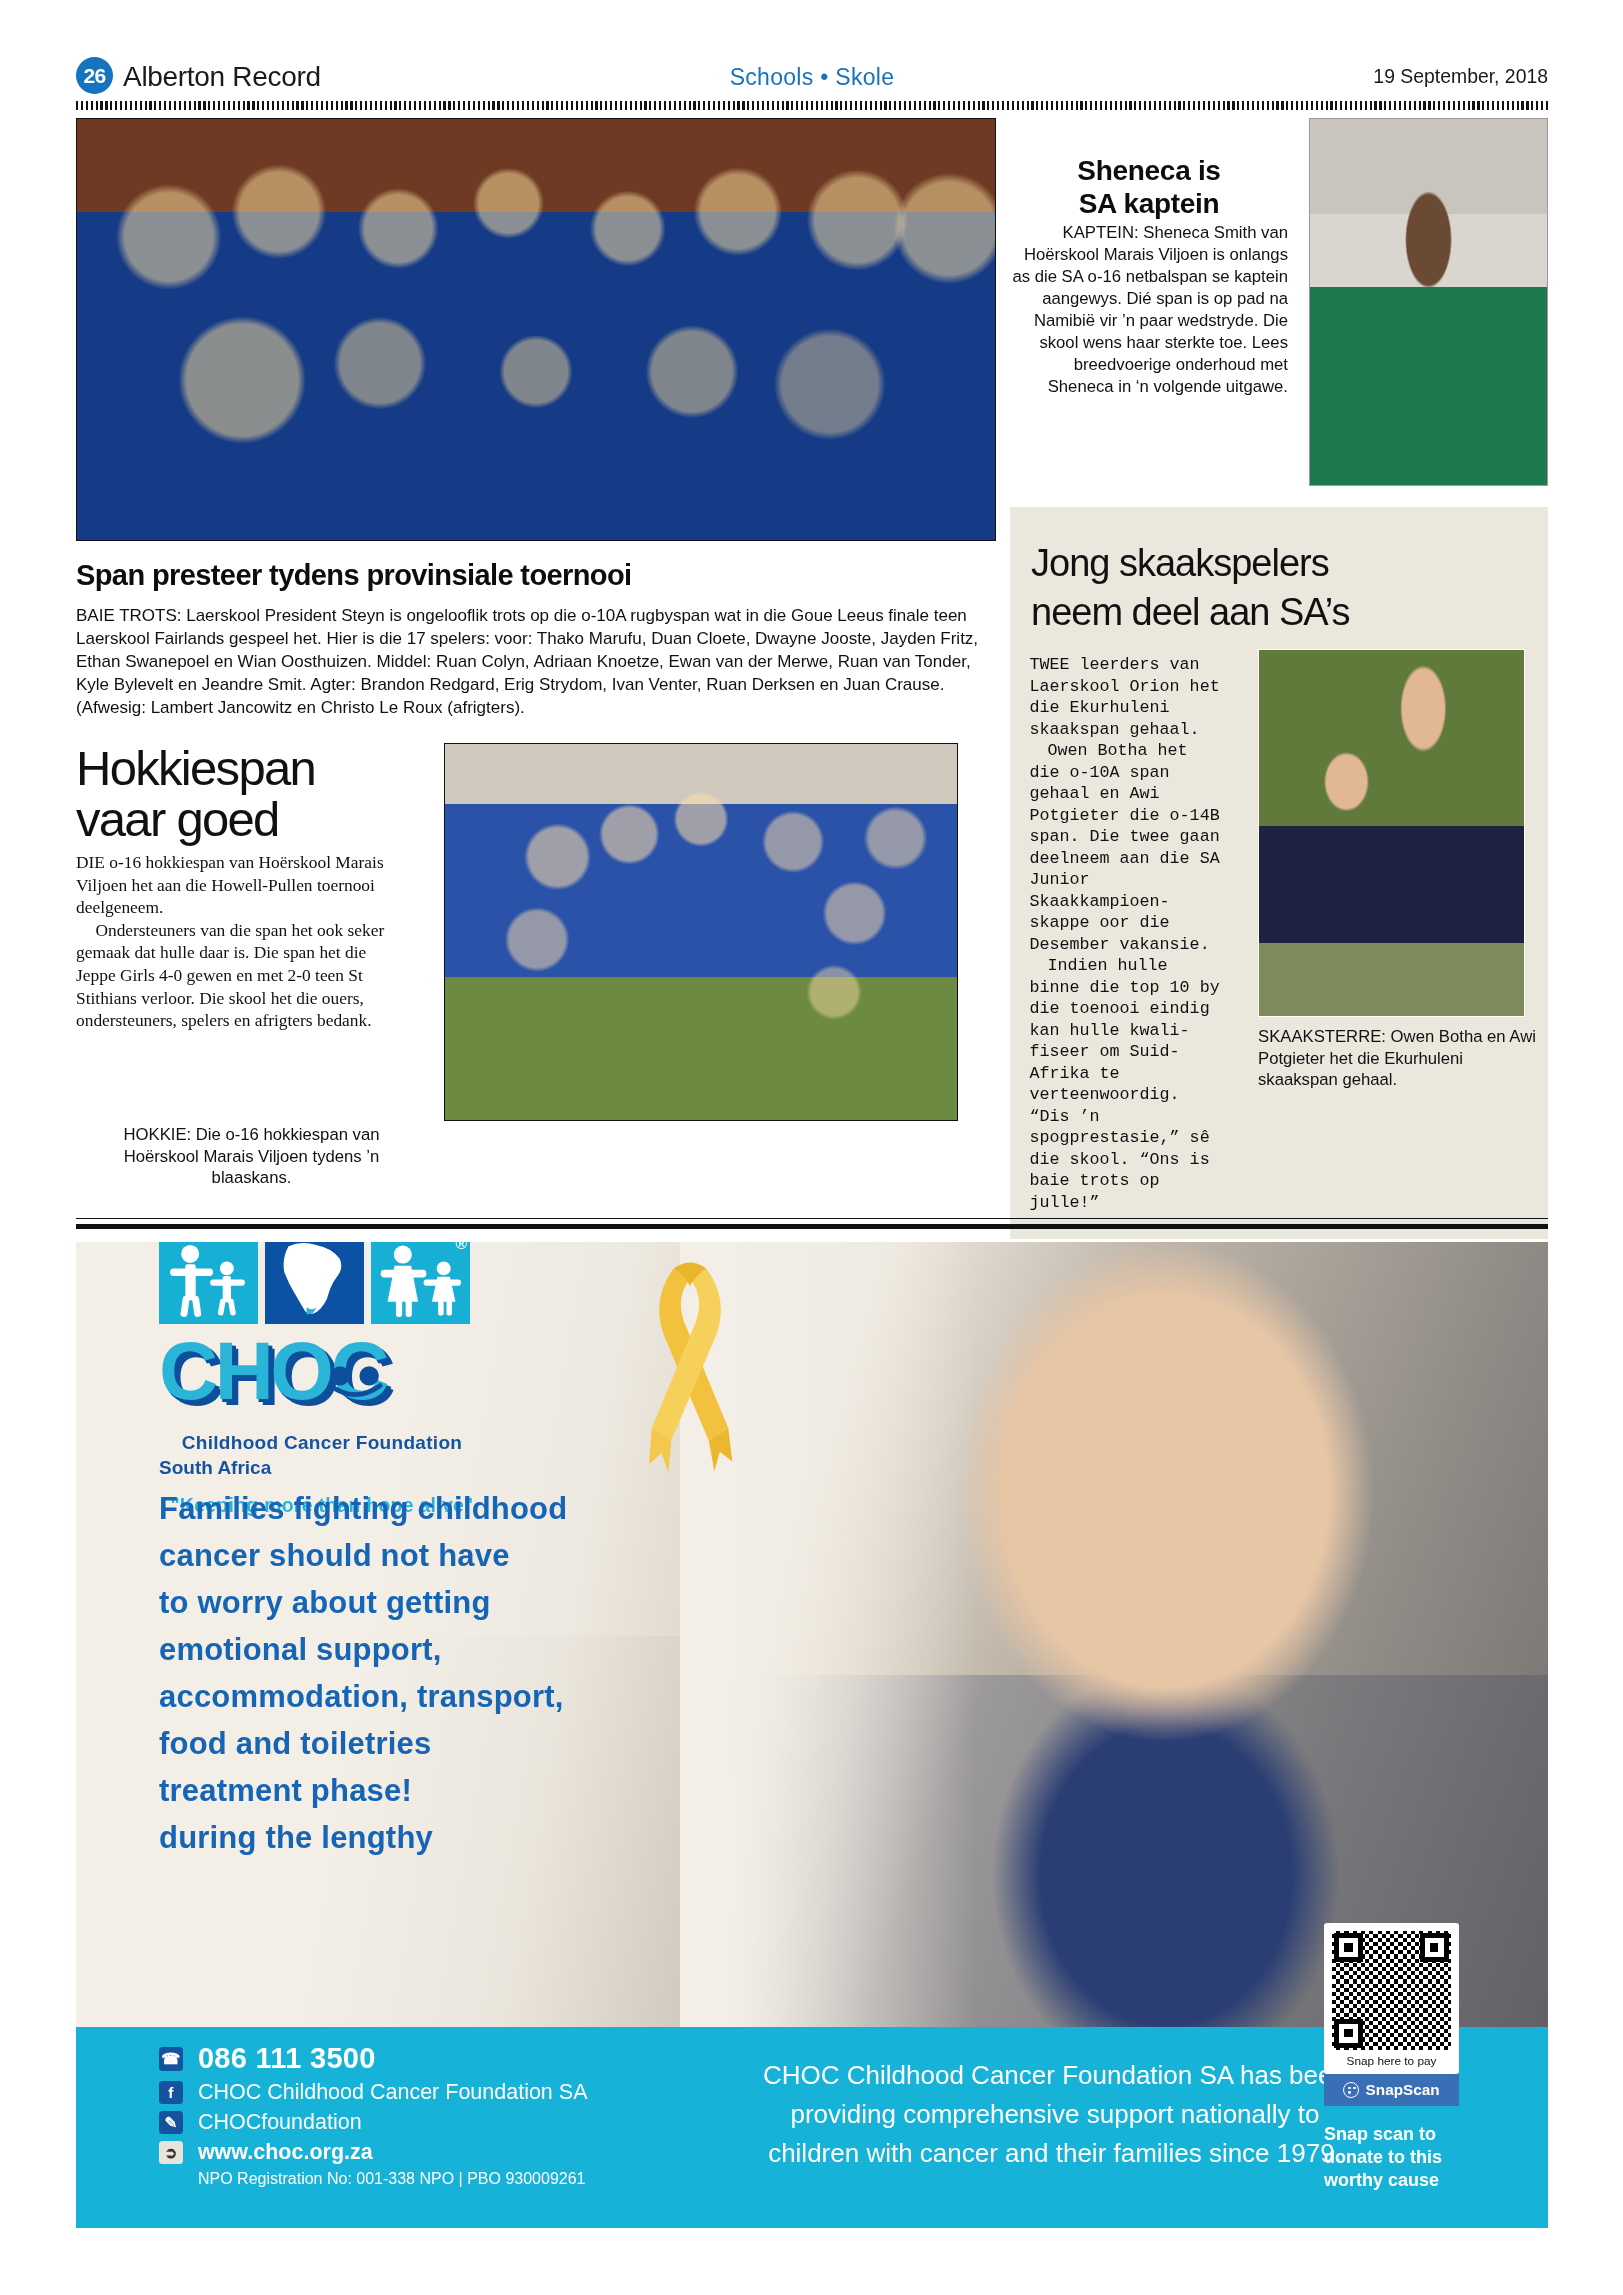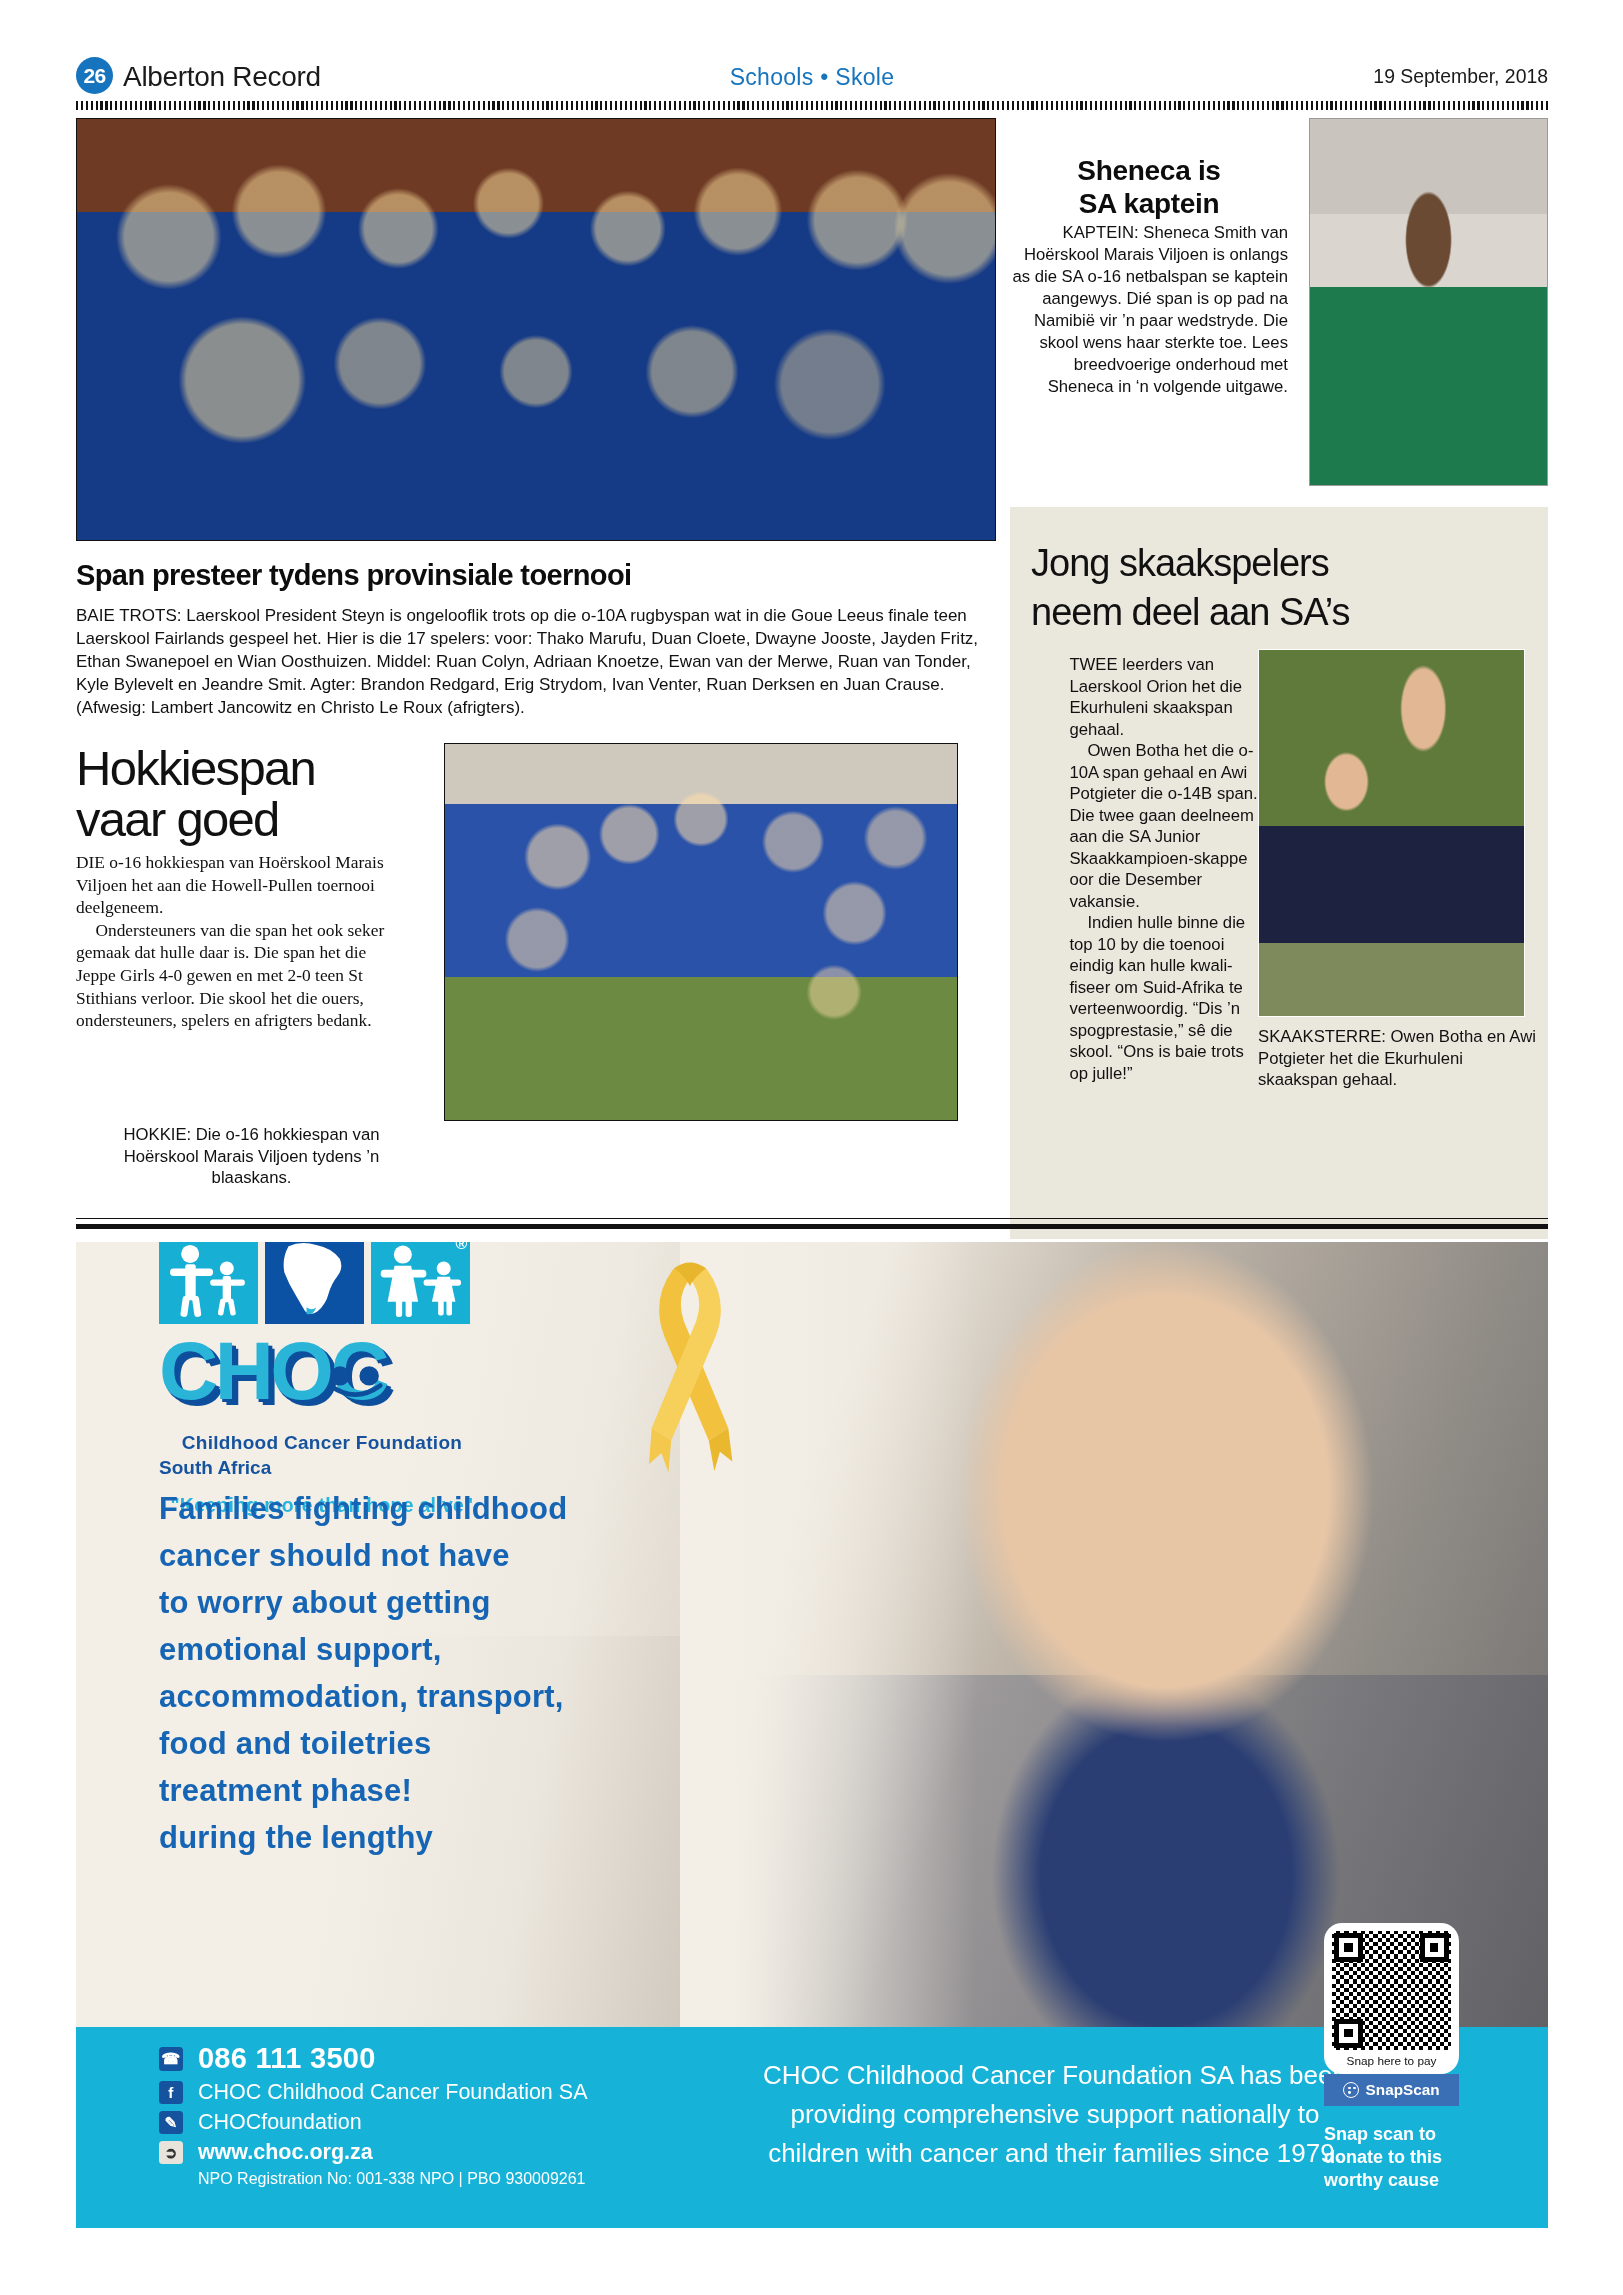--- a/index.html
+++ b/index.html
@@ -132,22 +132,22 @@
   .chess-panel{
     position:absolute; left:0; top:389px; width:538px; height:732px;
     background:#eae7dd;
   }
   .chess-head{
     position:absolute; left:21px; top:32px; width:500px;
     font-size:38px; line-height:49px; letter-spacing:-1px; color:#111;
   }
   .chess-body{
     position:absolute; left:19.4px; top:147px; width:191px;
-    font-family:Liberation Sans, sans-serif;
-    font-size:16.7px; line-height:21.5px; color:#111;margin-left:40px;
+    font-family:Liberation Mono, monospace;
+    font-size:16.7px; line-height:21.5px; color:#111;
   }
   .chess-body p + p{ text-indent:18px; }
   .chess-photo{
     position:absolute; left:248px; top:142px; width:267px; height:368px;
     border:1.4px solid #fff;
     background:
       radial-gradient(ellipse at 62% 16%, #e2b894 0 9%, transparent 10%),
       radial-gradient(ellipse at 33% 36%, #e2b894 0 8%, transparent 9%),
       linear-gradient(180deg,#5f7a3a 0 48%, #1d2240 48% 80%, #7e8a5c 80% 100%);
   }
@@ -241,21 +241,21 @@
   .ctext.small{ font-size:16px; margin-top:4.2px; }
 
   .ad-foot-msg{
     position:absolute; left:625px; top:29px; width:708px;
     text-align:center; color:#fff; font-size:26px; line-height:39px;
   }
 
   
   .snap{ position:absolute; right:89px; top:-104px; width:135px; }
   .snap-card{
-    background:#fff; border-radius:18px; padding:8.3px 8.3px 4.2px;
+    background:#fff; border-radius:3px; padding:8.3px 8.3px 4.2px;
     width:135px;
   }
   .qr{
     width:119px; height:119px; margin:0 auto;
     background-color:#fff;
     background-image:
       repeating-linear-gradient(90deg,#000 0 4.2px,#fff 4.2px 8.3px),
       repeating-linear-gradient(0deg,#000 0 4.2px,#fff 4.2px 8.3px);
     background-blend-mode:difference;
     position:relative;

